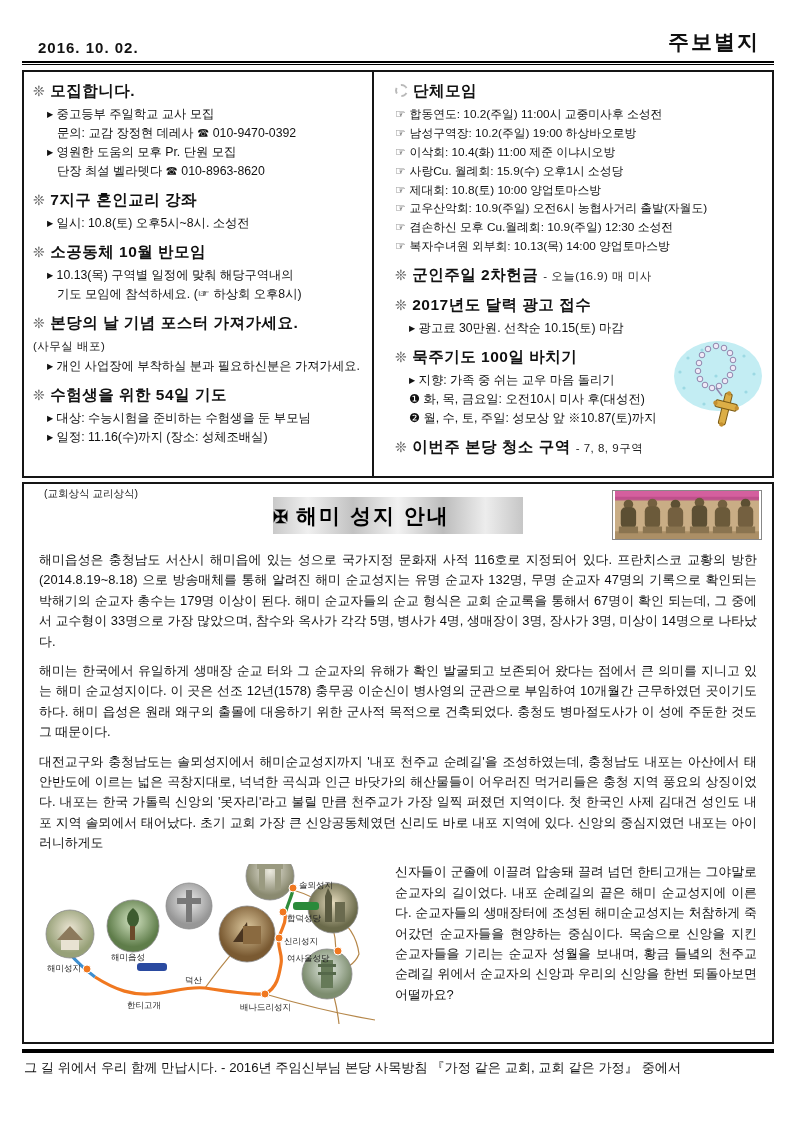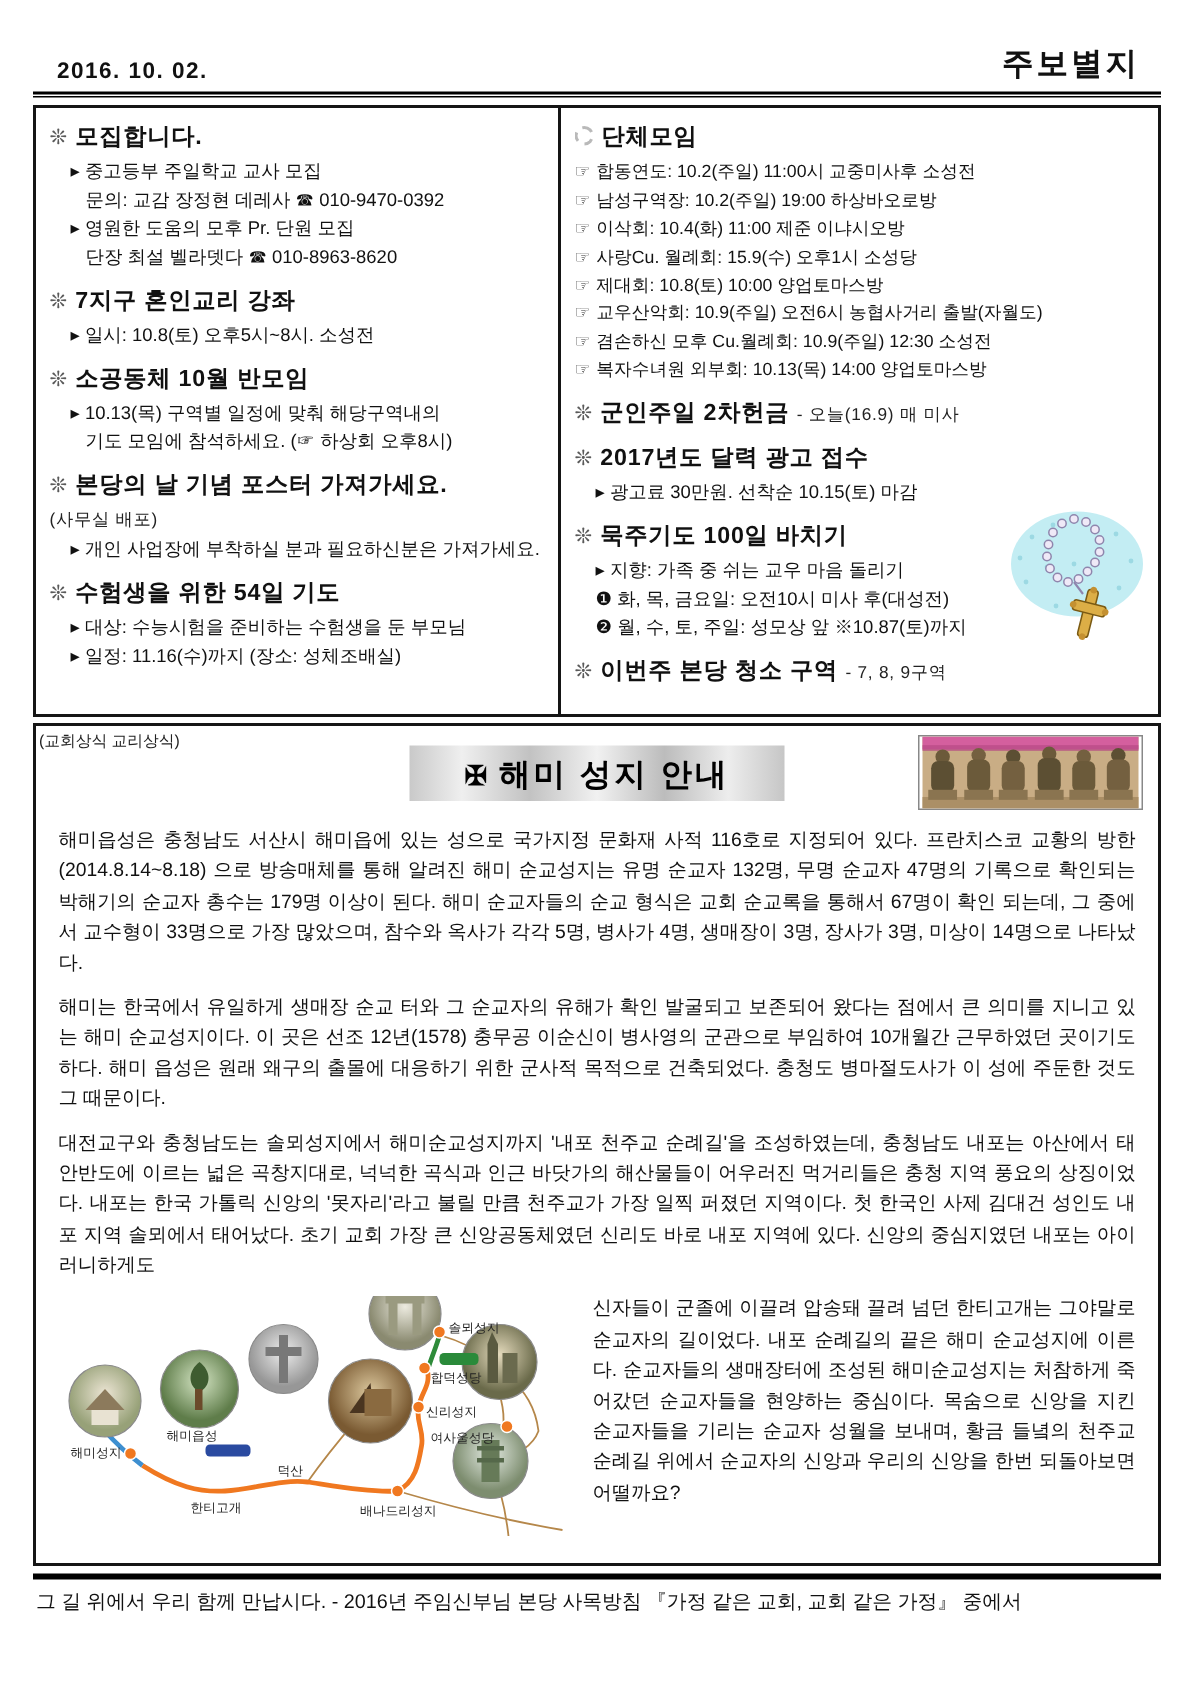--- a/index.html
+++ b/index.html
@@ -9,39 +9,39 @@
 
   
   .topbar { display:flex; justify-content:space-between; align-items:flex-end; padding:14px 14px 5px 16px; }
   .topbar .date { font-size:15px; font-weight:bold; letter-spacing:1px; }
   .topbar .tag  { font-size:21px; font-weight:bold; letter-spacing:2px; }
   .double-rule { height:4px; border-top:2px solid #000; border-bottom:1px solid #000; margin-bottom:5px; }
 
   
   .box1 { border:2px solid #151515; height:408px; display:flex; overflow:hidden; }
   .col-left  { width:350px; border-right:2px solid #151515; padding:9px 6px 4px 9px; overflow:hidden; }
-  .col-right { flex:1; padding:9px 6px 4px 9px; position:relative; overflow:hidden; }
+  .col-right { flex:1; padding:9px 6px 4px 9px; position:relative; overflow:hidden;margin-left:12px; }
 
   .sec { margin-bottom:9px; }
   .sec-title { font-size:15.5px; font-weight:bold; letter-spacing:0.5px; margin-bottom:3px; display:flex; align-items:baseline; gap:5px; flex-wrap:wrap;}
   .marker { color:#5a5a5a; font-size:14px; font-weight:normal; }
   .suffix { font-size:11.5px; font-weight:normal; color:#222; }
   .line { font-size:12.3px; line-height:1.55; padding-left:14px; }
   .line.cont { padding-left:24px; }
 
   .dashed-icon { width:13px; height:13px; border:2px dashed #b9b9b9; border-radius:50%; display:inline-block; position:relative; top:1px; }
   .gitem { font-size:11.8px; line-height:1.6; padding-left:17px; text-indent:-17px; white-space:nowrap; overflow:hidden; }
   .gitem .hand { margin-right:4px; color:#333; }
 
   .rosary-wrap { position:absolute; right:4px; top:264px; width:96px; height:94px; }
 
   
   .box2 { border:2px solid #151515; margin-top:4px; height:562px; padding:5px 13px 4px 13px; position:relative; overflow:hidden; }
-  .corner-note { position:absolute; top:3px; left:2px; font-size:10.5px; color:#222; }
-  .banner { width:250px; margin:8px auto 2px auto; text-align:center; font-size:21px; font-weight:bold; letter-spacing:2px; padding:5px 0 4px 0;
+  .corner-note { position:absolute; top:3px; left:20px; font-size:10.5px; color:#222; }
+  .banner { width:250px; margin:8px auto 2px auto; font-size:21px; font-weight:bold; letter-spacing:2px; padding:5px 0 4px 0;
             background:linear-gradient(90deg,#c9c9c9,#efefef 14%,#c2c2c2 32%,#f1f1f1 50%,#bcbcbc 68%,#ededed 85%,#c6c6c6); color:#000; }
   .banner .bcross { font-size:18px; margin-right:6px; }
   .statues { position:absolute; top:6px; right:10px; width:150px; height:50px; border:1px solid #888; }
 
   .article { margin-top:16px; font-size:12.9px; line-height:1.58; text-align:justify; }
   .article p { margin:9px 2px; }
   .map-figure { float:left; width:346px; height:163px; margin:2px 12px 2px 0; }
   .flow::after { content:""; display:block; clear:both; }
 
   
@@ -251,21 +251,21 @@
           </g>
         <g transform="translate(136,0)">
             <circle cx="0" cy="13" r="5" fill="#5c4f33"></circle>
             <rect x="-8" y="16" width="16" height="23" rx="5" fill="#746040"></rect>
             <rect x="-10" y="37" width="20" height="7" fill="#8a7450"></rect>
           </g>
       </g>
     </svg>
 
     <div class="article">
-      <p>해미읍성은 충청남도 서산시 해미읍에 있는 성으로 국가지정 문화재 사적 116호로 지정되어 있다. 프란치스코 교황의 방한(2014.8.14~8.18) 으로 방송매체를 통해 알려진 해미 순교성지는 유명 순교자 132명, 무명 순교자 47명의 기록으로 확인되는 박해기의 순교자 총수는 179명 이상이 된다. 해미 순교자들의 순교 형식은 교회 순교록을 통해서 67명이 확인 되는데, 그 중에서 교수형이 33명으로 가장 많았으며, 참수와 옥사가 각각 5명, 병사가 4명, 생매장이 3명, 장사가 3명, 미상이 14명으로 나타났다.</p>
+      <p>해미읍성은 충청남도 서산시 해미읍에 있는 성으로 국가지정 문화재 사적 116호로 지정되어 있다. 프란치스코 교황의 방한(2014.8.19~8.18) 으로 방송매체를 통해 알려진 해미 순교성지는 유명 순교자 132명, 무명 순교자 47명의 기록으로 확인되는 박해기의 순교자 총수는 179명 이상이 된다. 해미 순교자들의 순교 형식은 교회 순교록을 통해서 67명이 확인 되는데, 그 중에서 교수형이 33명으로 가장 많았으며, 참수와 옥사가 각각 5명, 병사가 4명, 생매장이 3명, 장사가 3명, 미상이 14명으로 나타났다.</p>
       <p>해미는 한국에서 유일하게 생매장 순교 터와 그 순교자의 유해가 확인 발굴되고 보존되어 왔다는 점에서 큰 의미를 지니고 있는 해미 순교성지이다. 이 곳은 선조 12년(1578) 충무공 이순신이 병사영의 군관으로 부임하여 10개월간 근무하였던 곳이기도 하다. 해미 읍성은 원래 왜구의 출몰에 대응하기 위한 군사적 목적으로 건축되었다. 충청도 병마절도사가 이 성에 주둔한 것도 그 때문이다.</p>
       <p>대전교구와 충청남도는 솔뫼성지에서 해미순교성지까지 '내포 천주교 순례길'을 조성하였는데, 충청남도 내포는 아산에서 태안반도에 이르는 넓은 곡창지대로, 넉넉한 곡식과 인근 바닷가의 해산물들이 어우러진 먹거리들은 충청 지역 풍요의 상징이었다. 내포는 한국 가톨릭 신앙의 '못자리'라고 불릴 만큼 천주교가 가장 일찍 퍼졌던 지역이다. 첫 한국인 사제 김대건 성인도 내포 지역 솔뫼에서 태어났다. 초기 교회 가장 큰 신앙공동체였던 신리도 바로 내포 지역에 있다. 신앙의 중심지였던 내포는 아이러니하게도</p>
 
       <div class="flow">
         <div class="map-figure">
           <svg width="346" height="163" viewBox="0 0 346 163">
             <rect x="0" y="0" width="346" height="163" fill="#ffffff"></rect>
 
             <g stroke="#b5874a" stroke-width="1.2" fill="none">
               <path d="M168,124 C185,100 198,86 208,74"></path>

